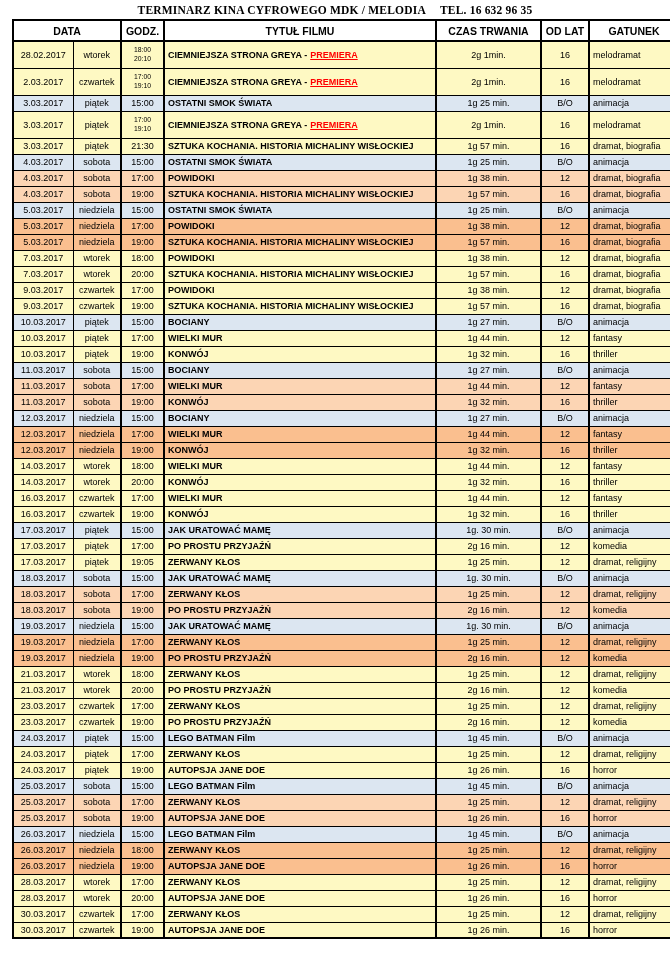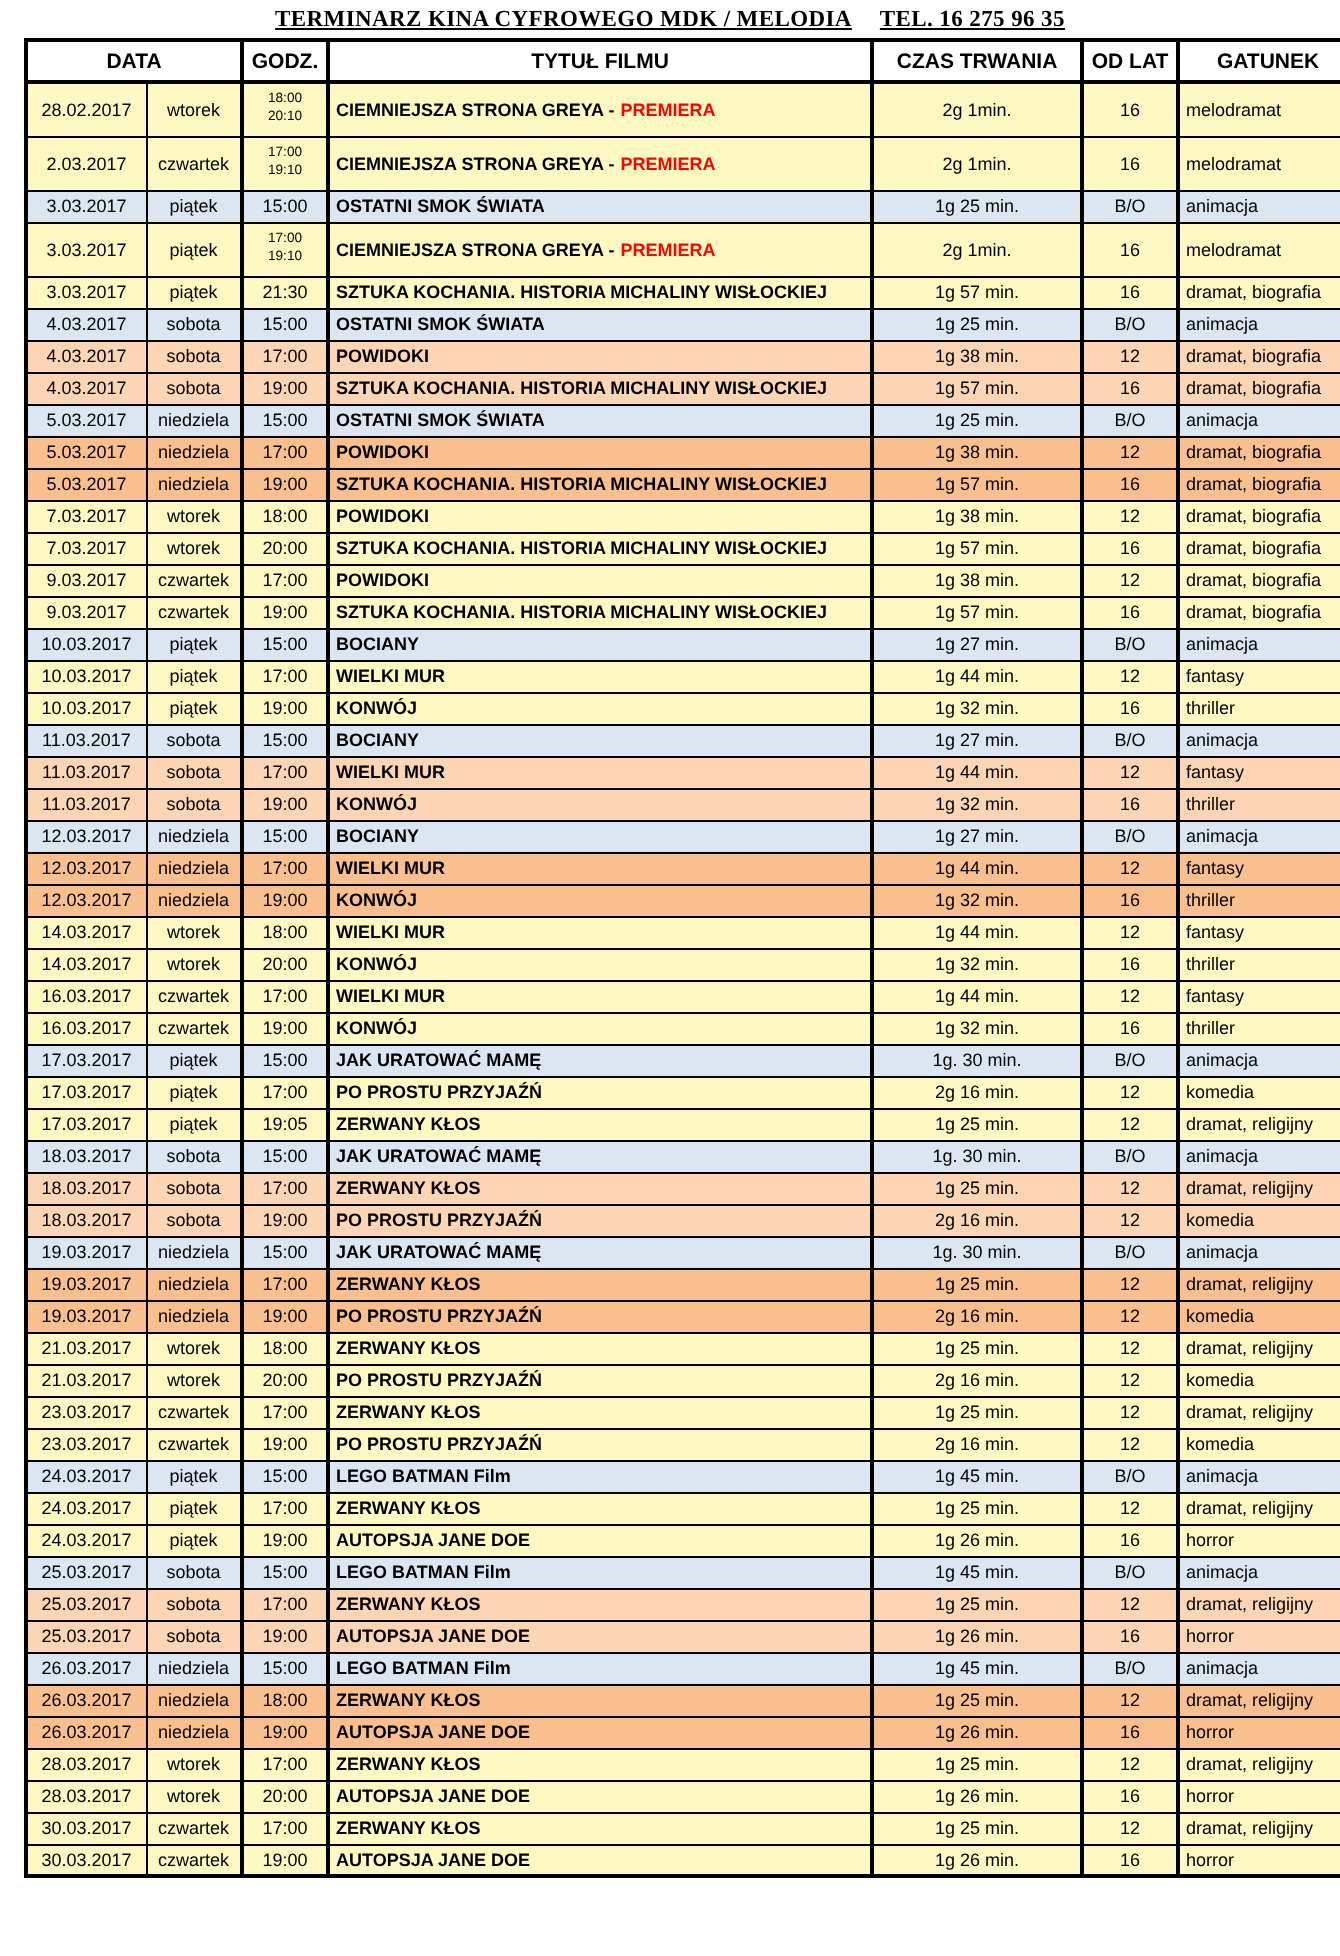--- a/index.html
+++ b/index.html
@@ -11,21 +11,21 @@
     color: #000;
   }
   .page-title {
     text-align: center;
     font-family: "Liberation Serif", serif;
     font-weight: bold;
     font-size: 11.5px;
     padding: 4px 0 3px 0;
     letter-spacing: 0.2px;
   }
-  .page-title span { text-decoration: underline; }
+  .page-title span { }
   .page-title .tel { margin-left: 14px; }
 
   table.sched {
     border-collapse: collapse;
     table-layout: fixed;
     width: 666px;
     margin-left: 12px;
     border: 2px solid #000;
   }
   col.w-date   { width: 60px; }
@@ -54,32 +54,32 @@
   tr.tall td { height: 27px; }
 
   
   .b2 { border-left-width: 2px; }
 
   .c-date, .c-day, .c-time, .c-dur, .c-age { text-align: center; }
   .c-title { font-weight: bold; font-size: 9px; }
   .c-genre { text-align: left; }
   .c-time div.sm { font-size: 6.8px; line-height: 1.25; }
 
-  .premiere { color: var(--premiere-red, #ff0000); font-weight: bold; margin-left: 3px; }
+  .premiere { color: var(--premiere-red, #ff0000); font-weight: bold; margin-left: 3px; text-decoration: underline; }
 
   tr.bg-w { background: #fef9c3; }
   tr.bg-b { background: var(--row-blue,  #dce6f1); }
   tr.bg-p { background: var(--row-peach, #fcd5b4); }
   tr.bg-o { background: var(--row-orange,#fabf8f); }
 </style>
 </head>
 <body>
 
 <div class="page-title">
-  <span>TERMINARZ KINA CYFROWEGO MDK / MELODIA</span><span class="tel">TEL. 16 275 96 35</span>
+  <span>TERMINARZ KINA CYFROWEGO MDK / MELODIA</span><span class="tel">TEL. 16 632 96 35</span>
 </div>
 
 <table class="sched">
   <colgroup>
     <col class="w-date">
       <col class="w-day">
       <col class="w-time">
       <col class="w-title">
       <col class="w-dur">
       <col class="w-age">

